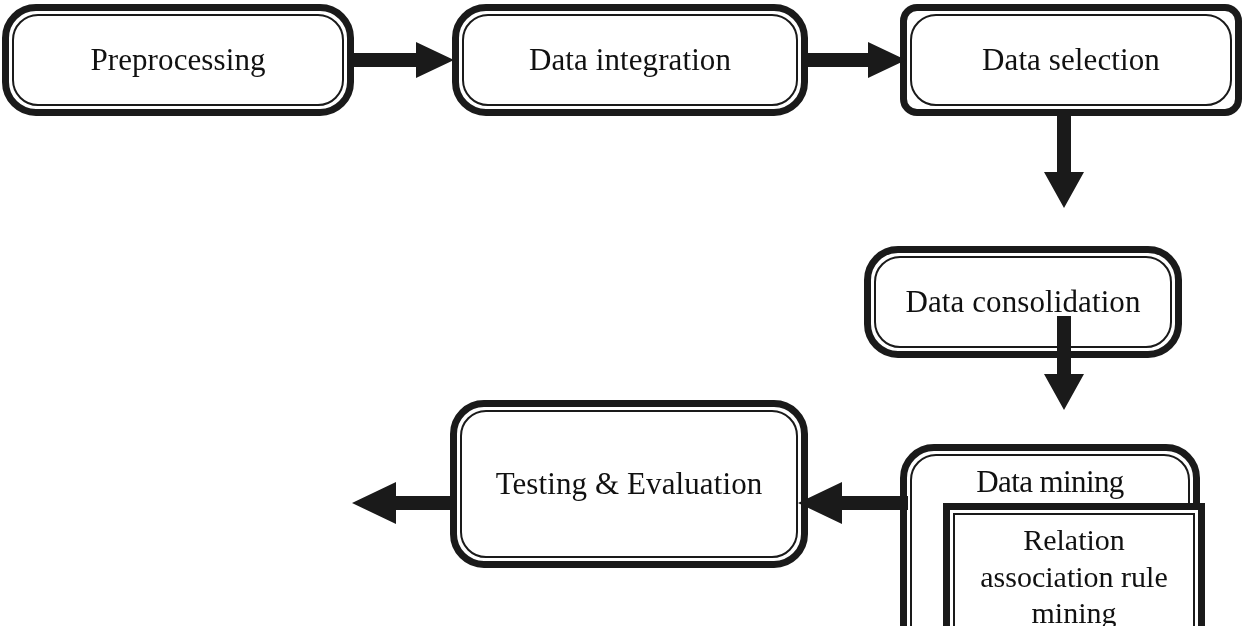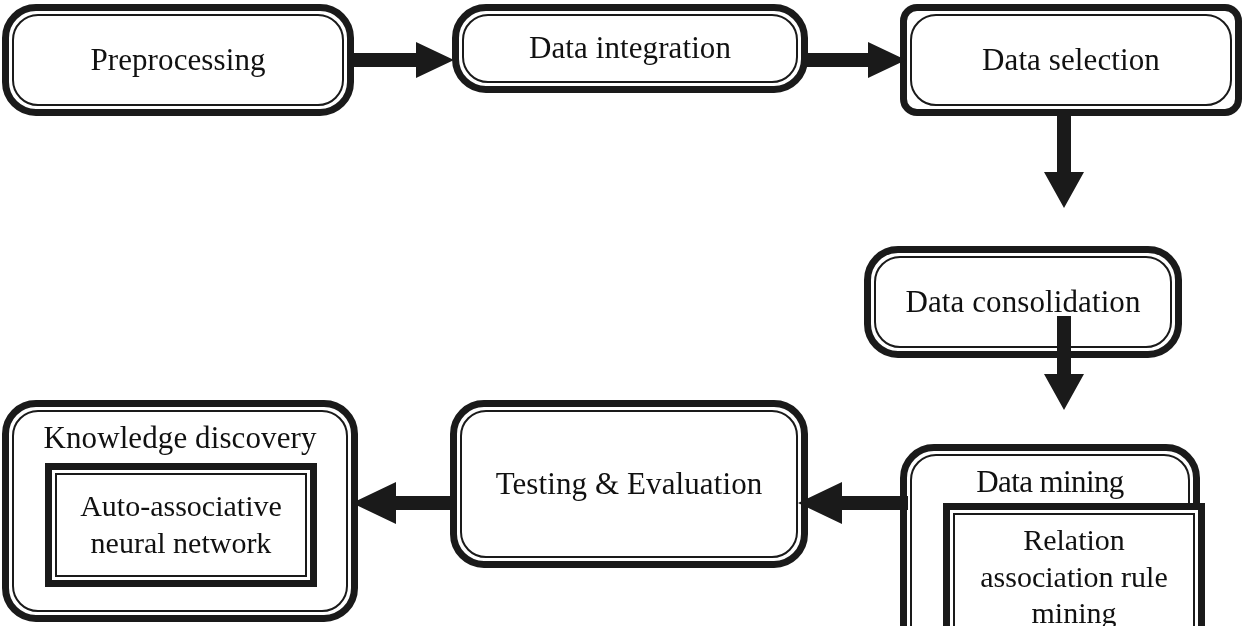--- a/index.html
+++ b/index.html
@@ -95,21 +95,21 @@
     <div class="inner-ring"></div>
     <div class="label">Preprocessing</div>
   </div>
 
   <div class="arrow" style="left:354px; top:42px; width:102px; height:36px;">
     <svg width="102" height="36" viewBox="0 0 102 36">
       <path d="M0,11 L62,11 L62,0 L100,18 L62,36 L62,25 L0,25 Z" fill="#1a1a1a"></path>
     </svg>
   </div>
 
-  <div class="node" style="left:452px; top:4px; width:356px; height:89px;">
+  <div class="node" style="left:452px; top:4px; width:356px; height:112px;">
     <div class="inner-ring"></div>
     <div class="label">Data integration</div>
   </div>
 
   <div class="arrow" style="left:806px; top:42px; width:102px; height:36px;">
     <svg width="102" height="36" viewBox="0 0 102 36">
       <path d="M0,11 L62,11 L62,0 L100,18 L62,36 L62,25 L0,25 Z" fill="#1a1a1a"></path>
     </svg>
   </div>
 
@@ -155,23 +155,14 @@
     <div class="inner-ring"></div>
     <div class="label">Testing &amp; Evaluation</div>
   </div>
 
   <div class="arrow" style="left:352px; top:482px; width:104px; height:42px;">
     <svg width="104" height="42" viewBox="0 0 104 42">
       <path d="M104,14 L44,14 L44,0 L0,21 L44,42 L44,28 L104,28 Z" fill="#1a1a1a"></path>
     </svg>
   </div>
 
-  <div class="node captioned" style="left:2px; top:400px; width:356px; height:222px;">
-    <div class="inner-ring"></div>
-    <div class="label">Knowledge discovery</div>
-    <div class="subbox" style="left:36px; top:56px; width:272px; height:124px;">
-      <div class="sub-ring">
-        <span class="sub-label">Auto-associative neural network</span>
-      </div>
-    </div>
-  </div>
 
 </div>
 
 </body></html>

